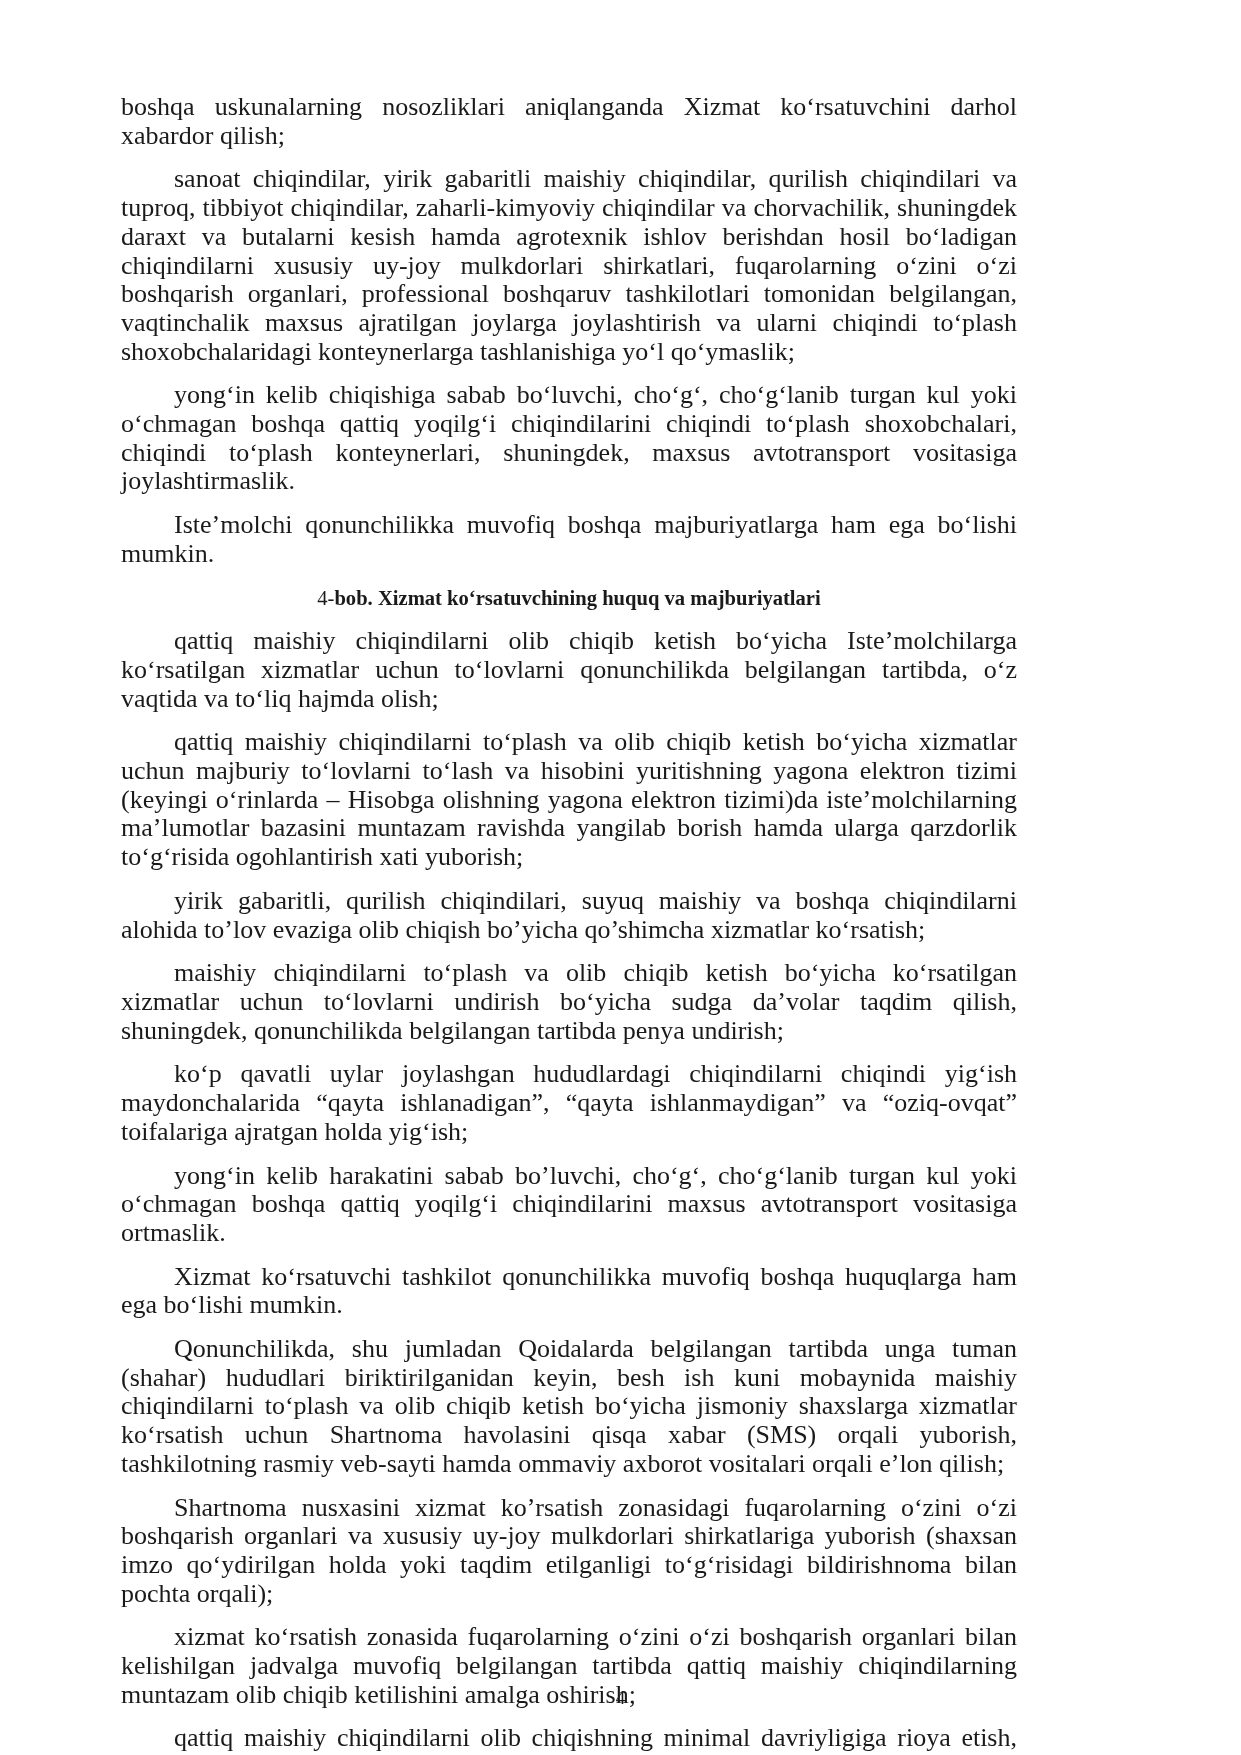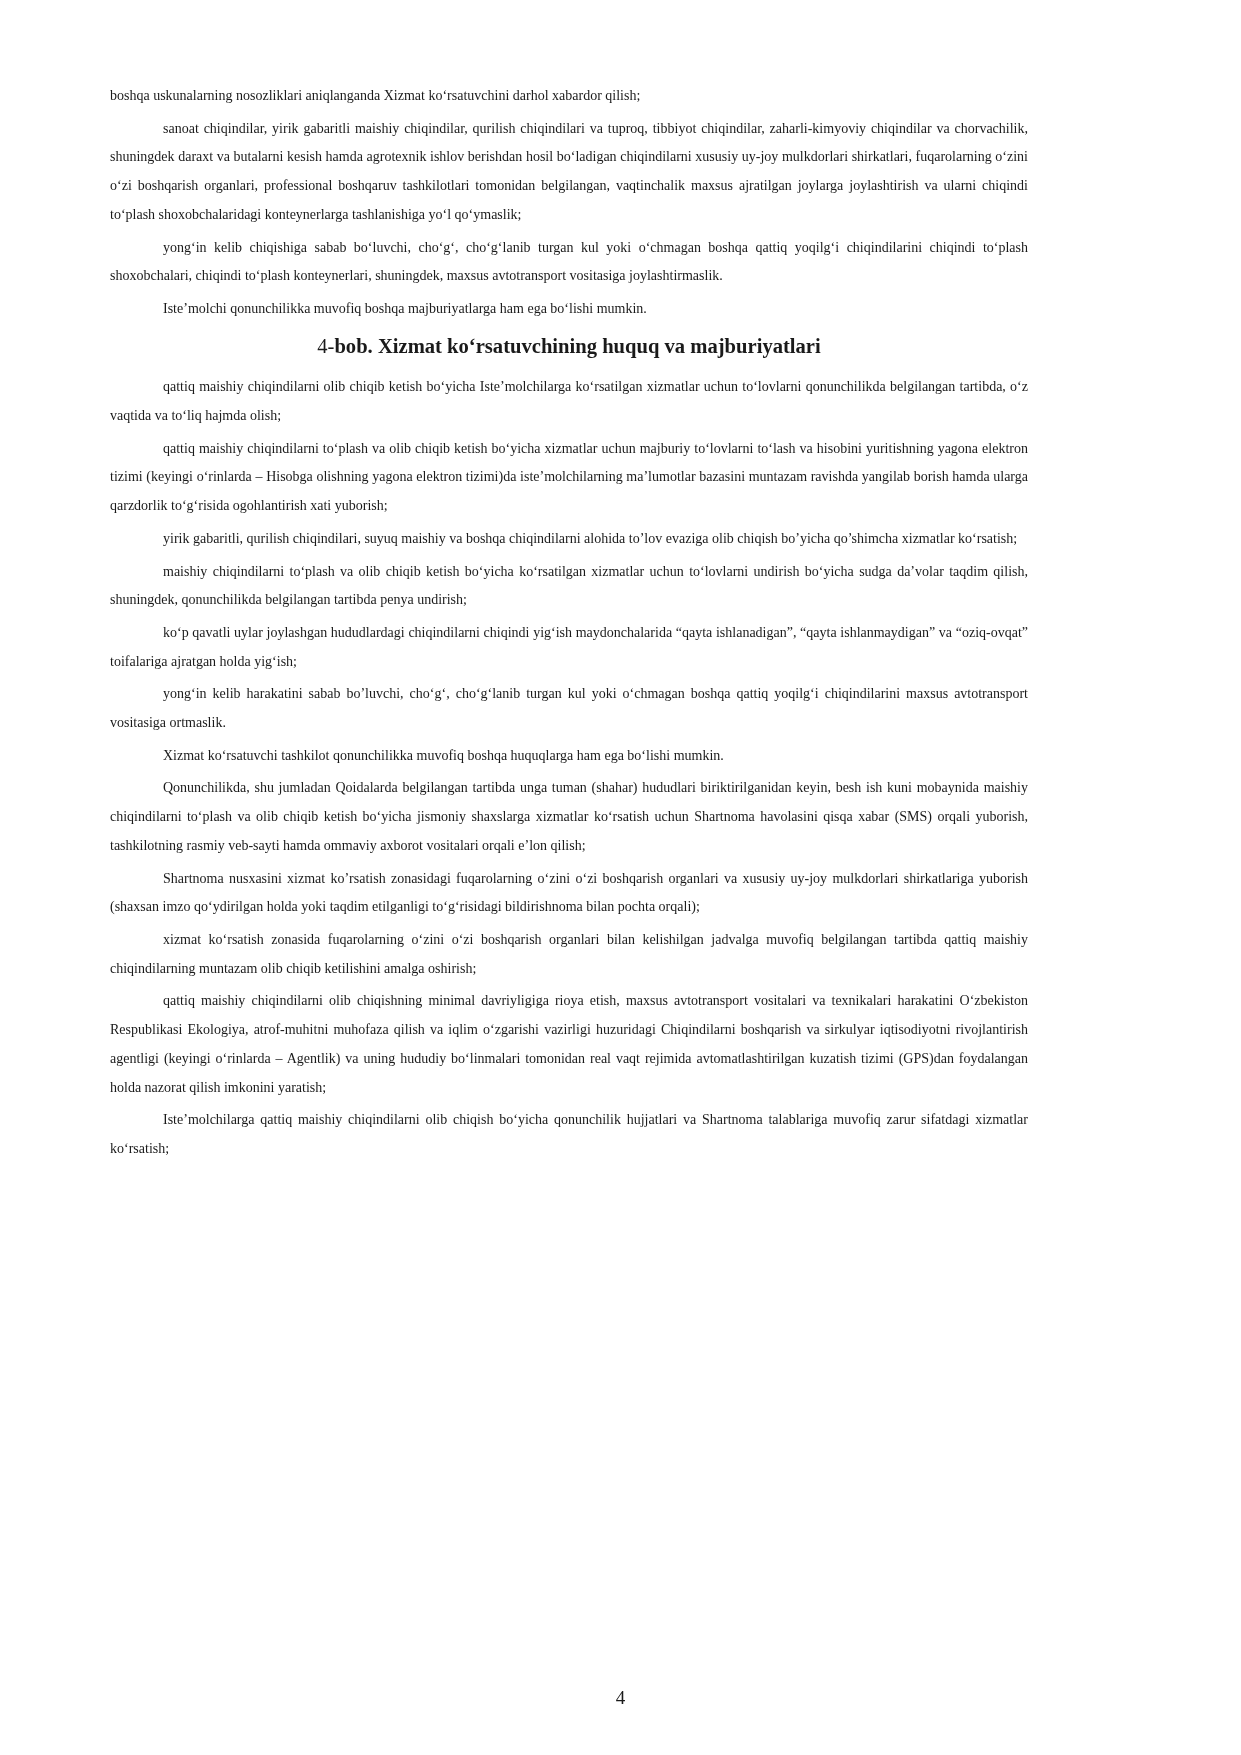--- a/index.html
+++ b/index.html
@@ -15,22 +15,22 @@
       font-family: "Liberation Serif", "DejaVu Serif", serif;
       color: #1a1a1a;
     }
     .page {
       position: absolute;
       left: 106px;
       top: 78px;
       width: 926px;
     }
     .para {
-      margin: 4px;
-      font-size: 14px;
+      margin: 15px;
+      font-size: 26px;
       line-height: 28.7px;
       text-align: justify;
       text-indent: 53px;
       hyphens: none;
     }
     .para.noindent {
       text-indent: 0;
     }
     .heading {
       margin: 8px 0 13px 0;

